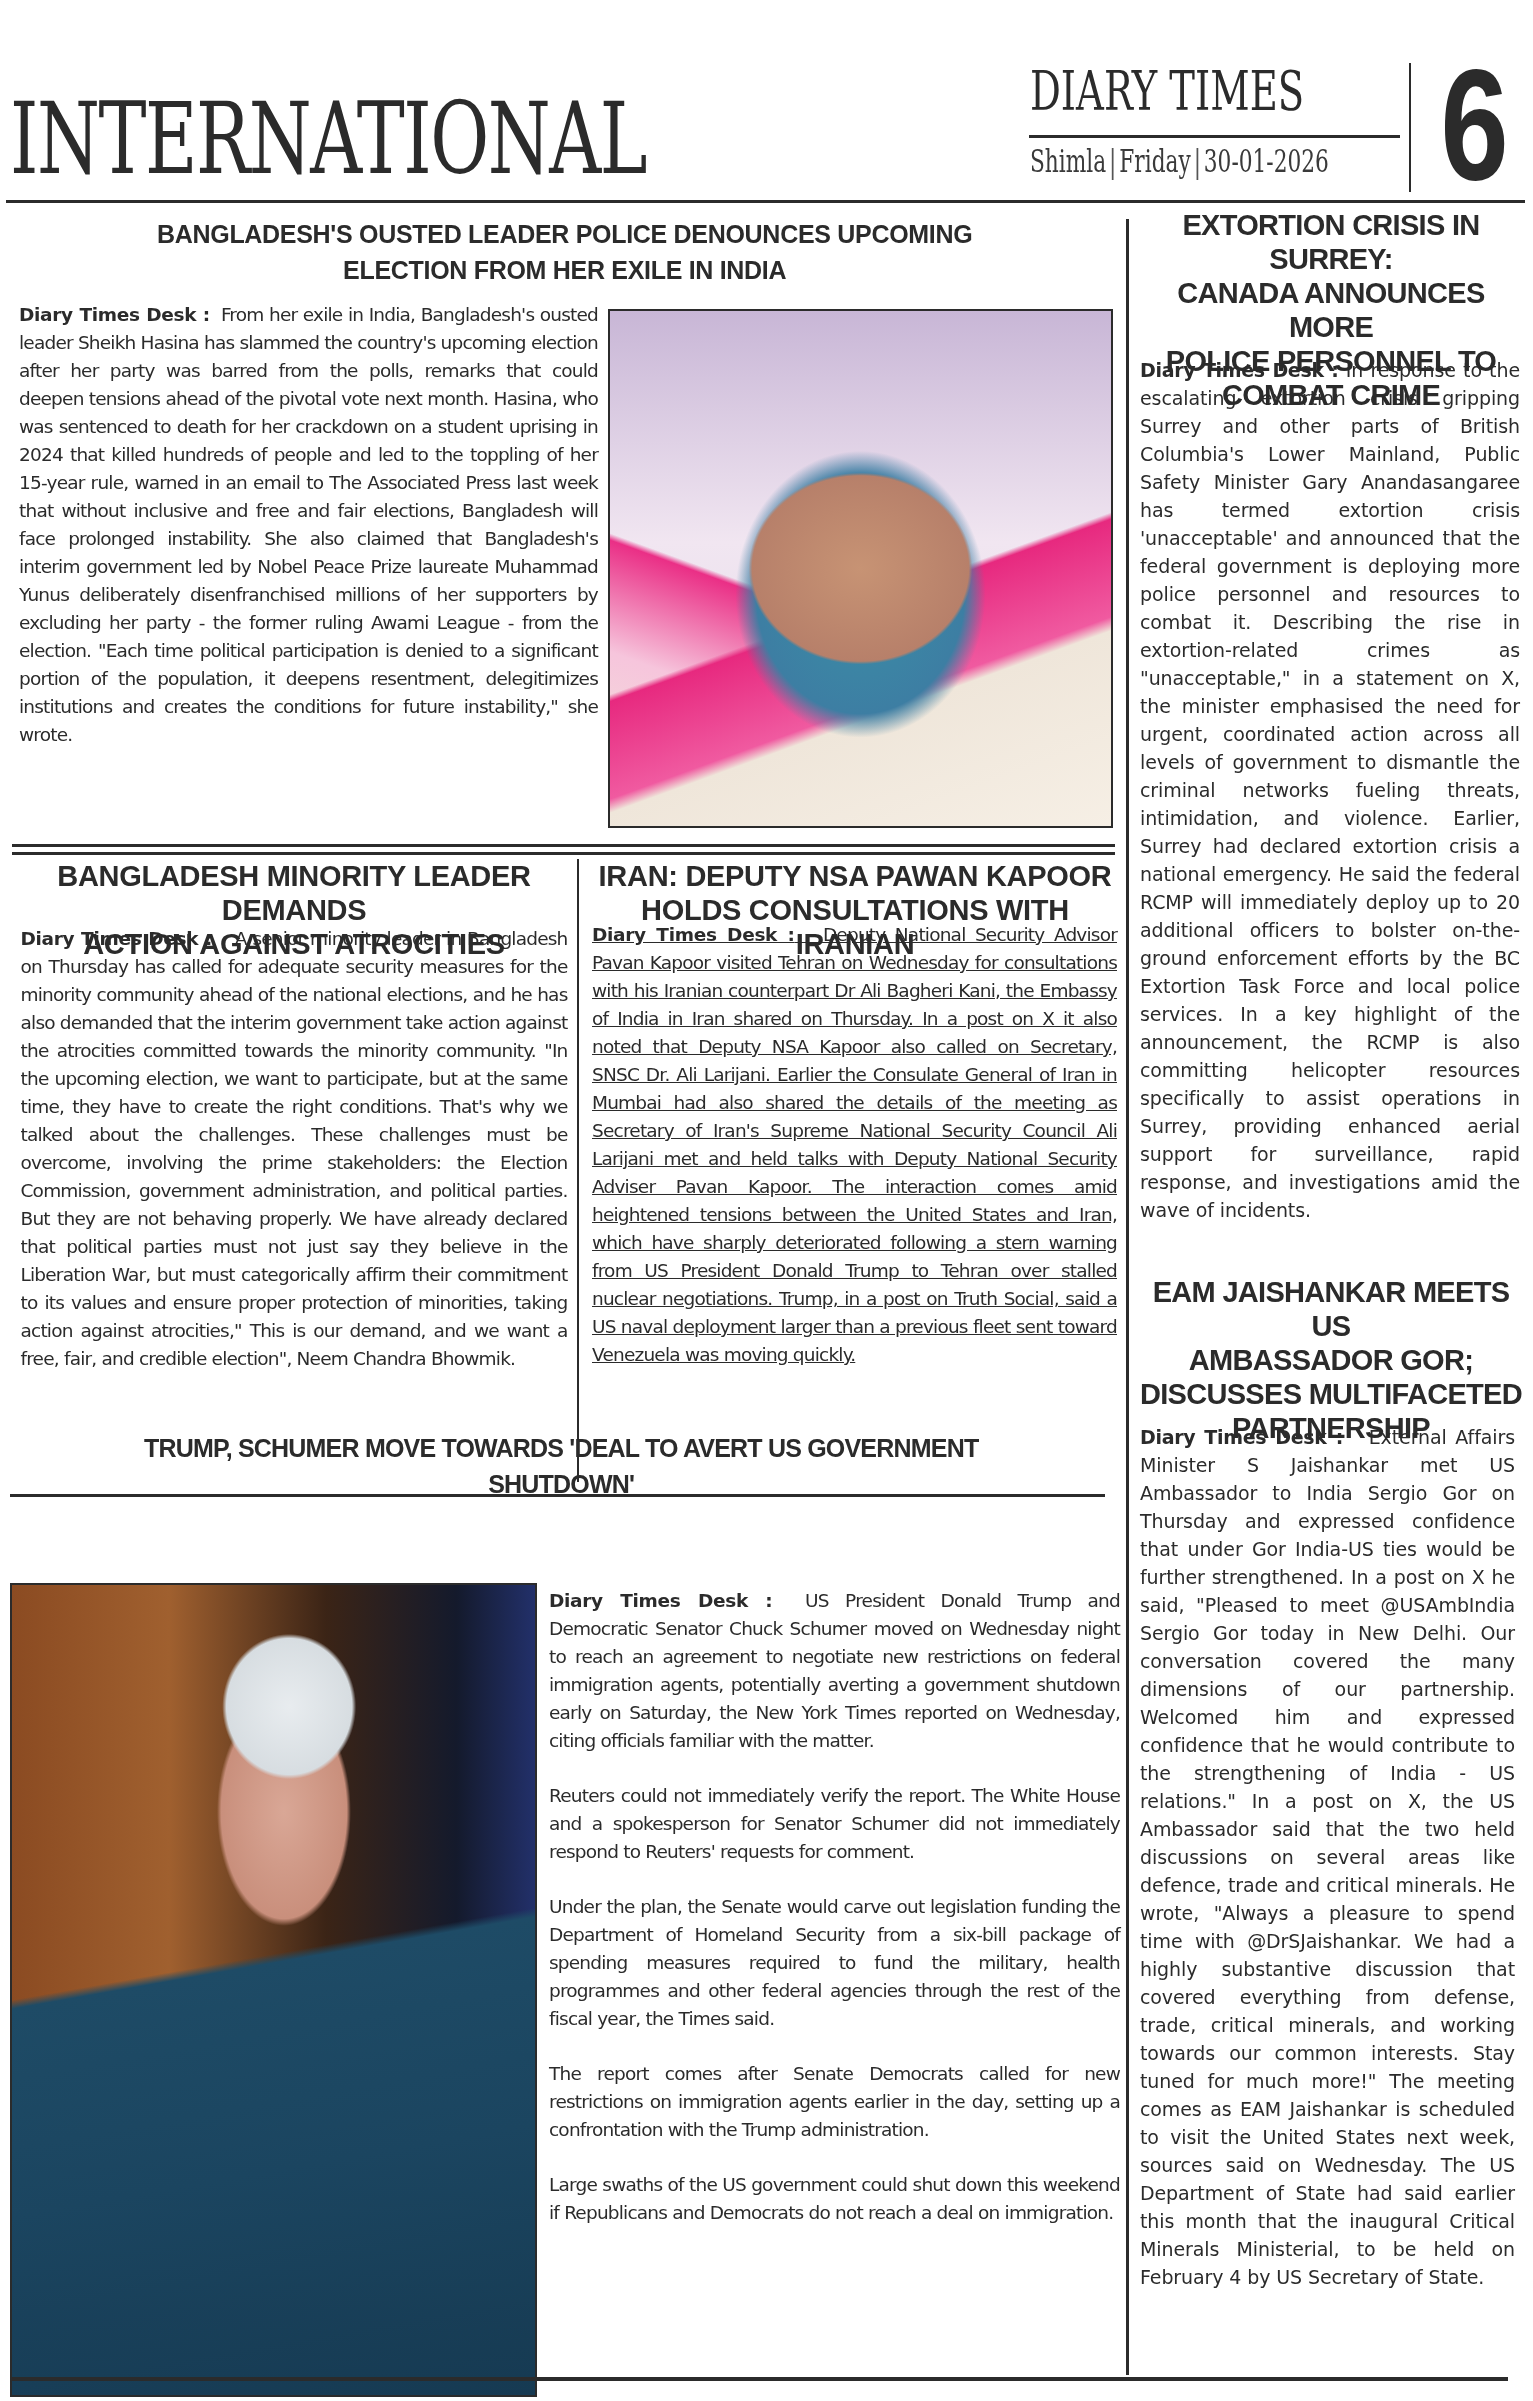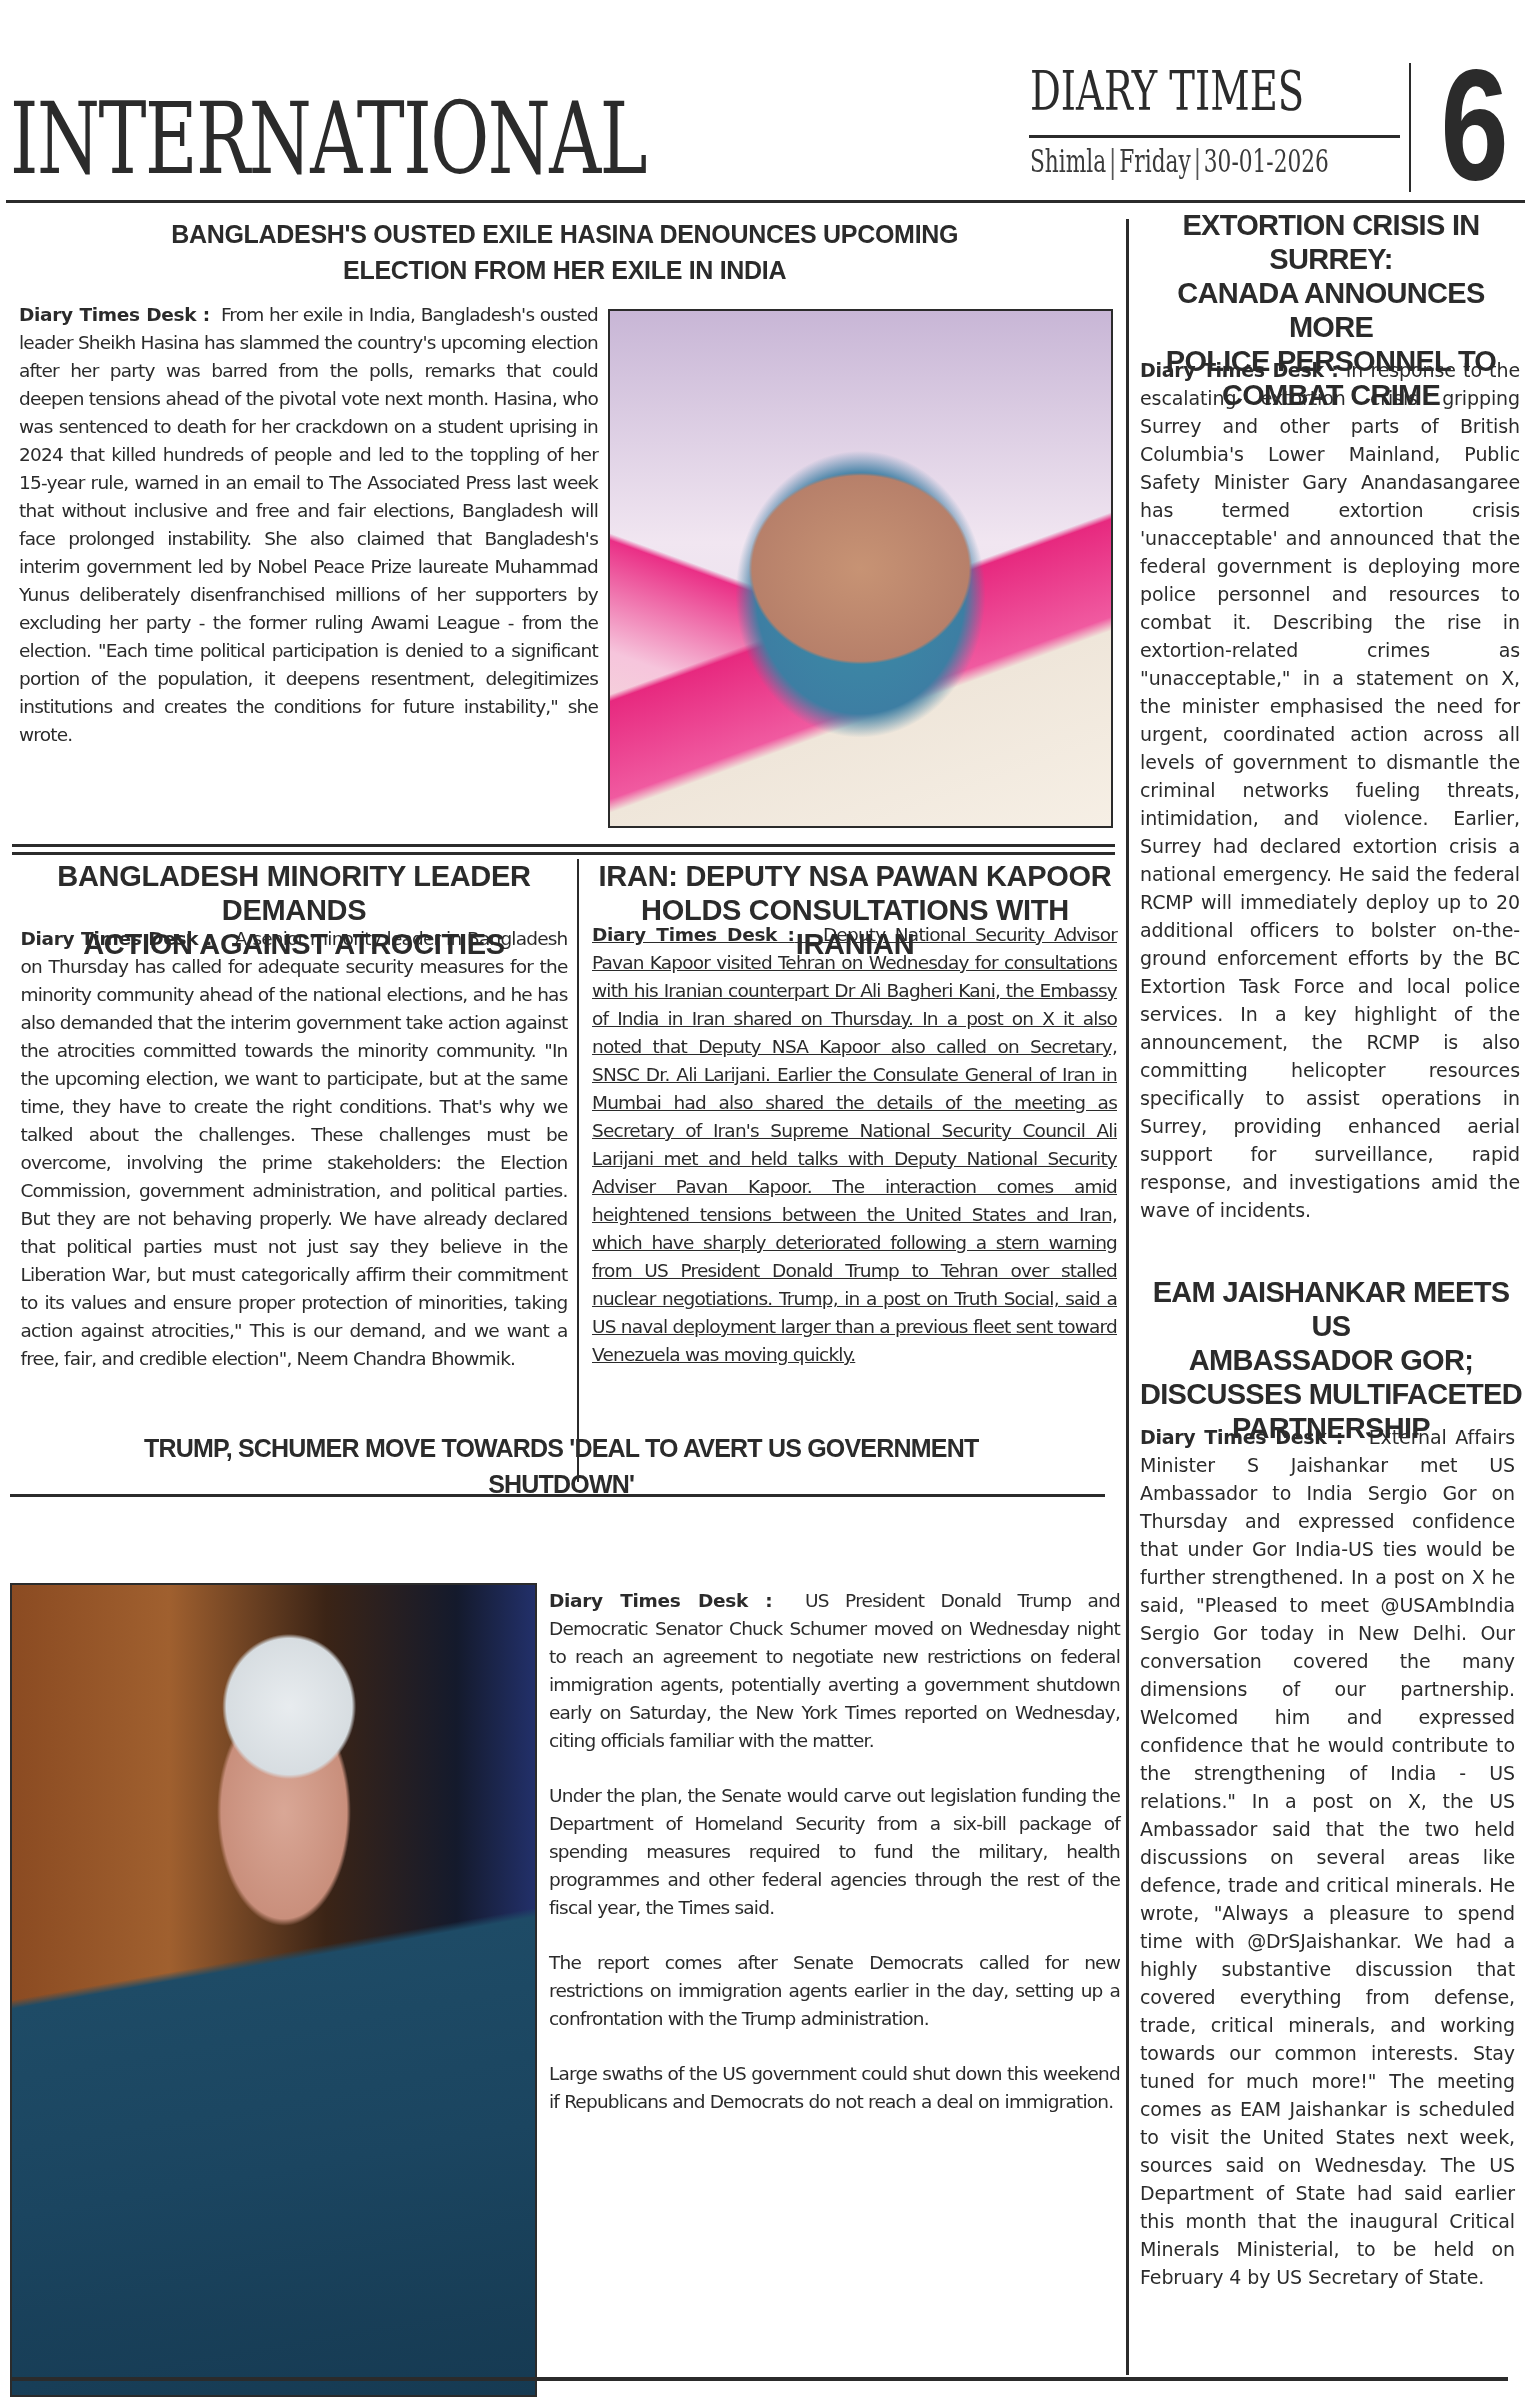--- a/index.html
+++ b/index.html
@@ -86,21 +86,21 @@
 <div class="rule" style="left:1029px; top:135px; width:371px; height:3.4px;"></div>
 <div class="abs dateline">
   <span>Shimla</span><span class="sep">|</span><span>Friday</span><span class="sep">|</span><span>30-01-2026</span>
 </div>
 <div class="rule" style="left:1409px; top:63px; width:2.1px; height:129px;"></div>
 <div class="abs page-num">6</div>
 
 <div class="rule" style="left:5.5px; top:200px; width:1519px; height:3.4px;"></div>
 
 <div class="headline h-main" style="left:13.7px; top:216px; width:1102px;">
-  <div>BANGLADESH'S OUSTED EXILE HASINA DENOUNCES UPCOMING</div>
+  <div>BANGLADESH'S OUSTED LEADER POLICE DENOUNCES UPCOMING</div>
   <div>ELECTION FROM HER EXILE IN INDIA</div>
 </div>
 
 <div class="body narrow" style="left:19px; top:301px; width:579px;">
   <span class="byline">Diary Times Desk :</span>&nbsp;
   <span>From her exile in India, Bangladesh's ousted leader Sheikh Hasina has slammed the country's upcoming election after her party was barred from the polls, remarks that could deepen tensions ahead of the pivotal vote next month. Hasina, who was sentenced to death for her crackdown on a student uprising in 2024 that killed hundreds of people and led to the toppling of her 15-year rule, warned in an email to The Associated Press last week that without inclusive and free and fair elections, Bangladesh will face prolonged instability. She also claimed that Bangladesh's interim government led by Nobel Peace Prize laureate Muhammad Yunus deliberately disenfranchised millions of her supporters by excluding her party - the former ruling Awami League - from the election. "Each time political participation is denied to a significant portion of the population, it deepens resentment, delegitimizes institutions and creates the conditions for future instability," she wrote.</span>
 </div>
 
 <div class="photo photo-hasina" style="left:608px; top:309px; width:505px; height:519px;">
   <span class="cap-label">Portrait of Sheikh Hasina wearing a blue and pink sari</span>
@@ -139,20 +139,21 @@
 </div>
 
 <div class="photo photo-trump" style="left:9.6px; top:1583px; width:527px; height:814px;">
   <span class="cap-label">Donald Trump in a blue suit, seated and gesturing</span>
 </div>
 
 <div class="rule" style="left:535px; top:1594px; width:2.1px; height:799px;"></div>
 
 <div class="body narrow" style="left:549px; top:1587px; width:571px;">
   <p><span class="byline">Diary Times Desk :</span>&nbsp;&nbsp;<span>US President Donald Trump and Democratic Senator Chuck Schumer moved on Wednesday night to reach an agreement to negotiate new restrictions on federal immigration agents, potentially averting a government shutdown early on Saturday, the New York Times reported on Wednesday, citing officials familiar with the matter.</span></p>
+  <p>Reuters could not immediately verify the report. The White House and a spokesperson for Senator Schumer did not immediately respond to Reuters' requests for comment.</p>
   <p>Under the plan, the Senate would carve out legislation funding the Department of Homeland Security from a six-bill package of spending measures required to fund the military, health programmes and other federal agencies through the rest of the fiscal year, the Times said.</p>
   <p>The report comes after Senate Democrats called for new restrictions on immigration agents earlier in the day, setting up a confrontation with the Trump administration.</p>
   <p>Large swaths of the US government could shut down this weekend if Republicans and Democrats do not reach a deal on immigration.</p>
 </div>
 
 <div class="rule" style="left:1126px; top:219px; width:2.7px; height:2156px;"></div>
 
 <div class="headline h-side" style="left:1136px; top:208px; width:390px; letter-spacing:-0.7px;">
   <div>EXTORTION CRISIS IN SURREY:</div>
   <div>CANADA ANNOUNCES MORE</div>

